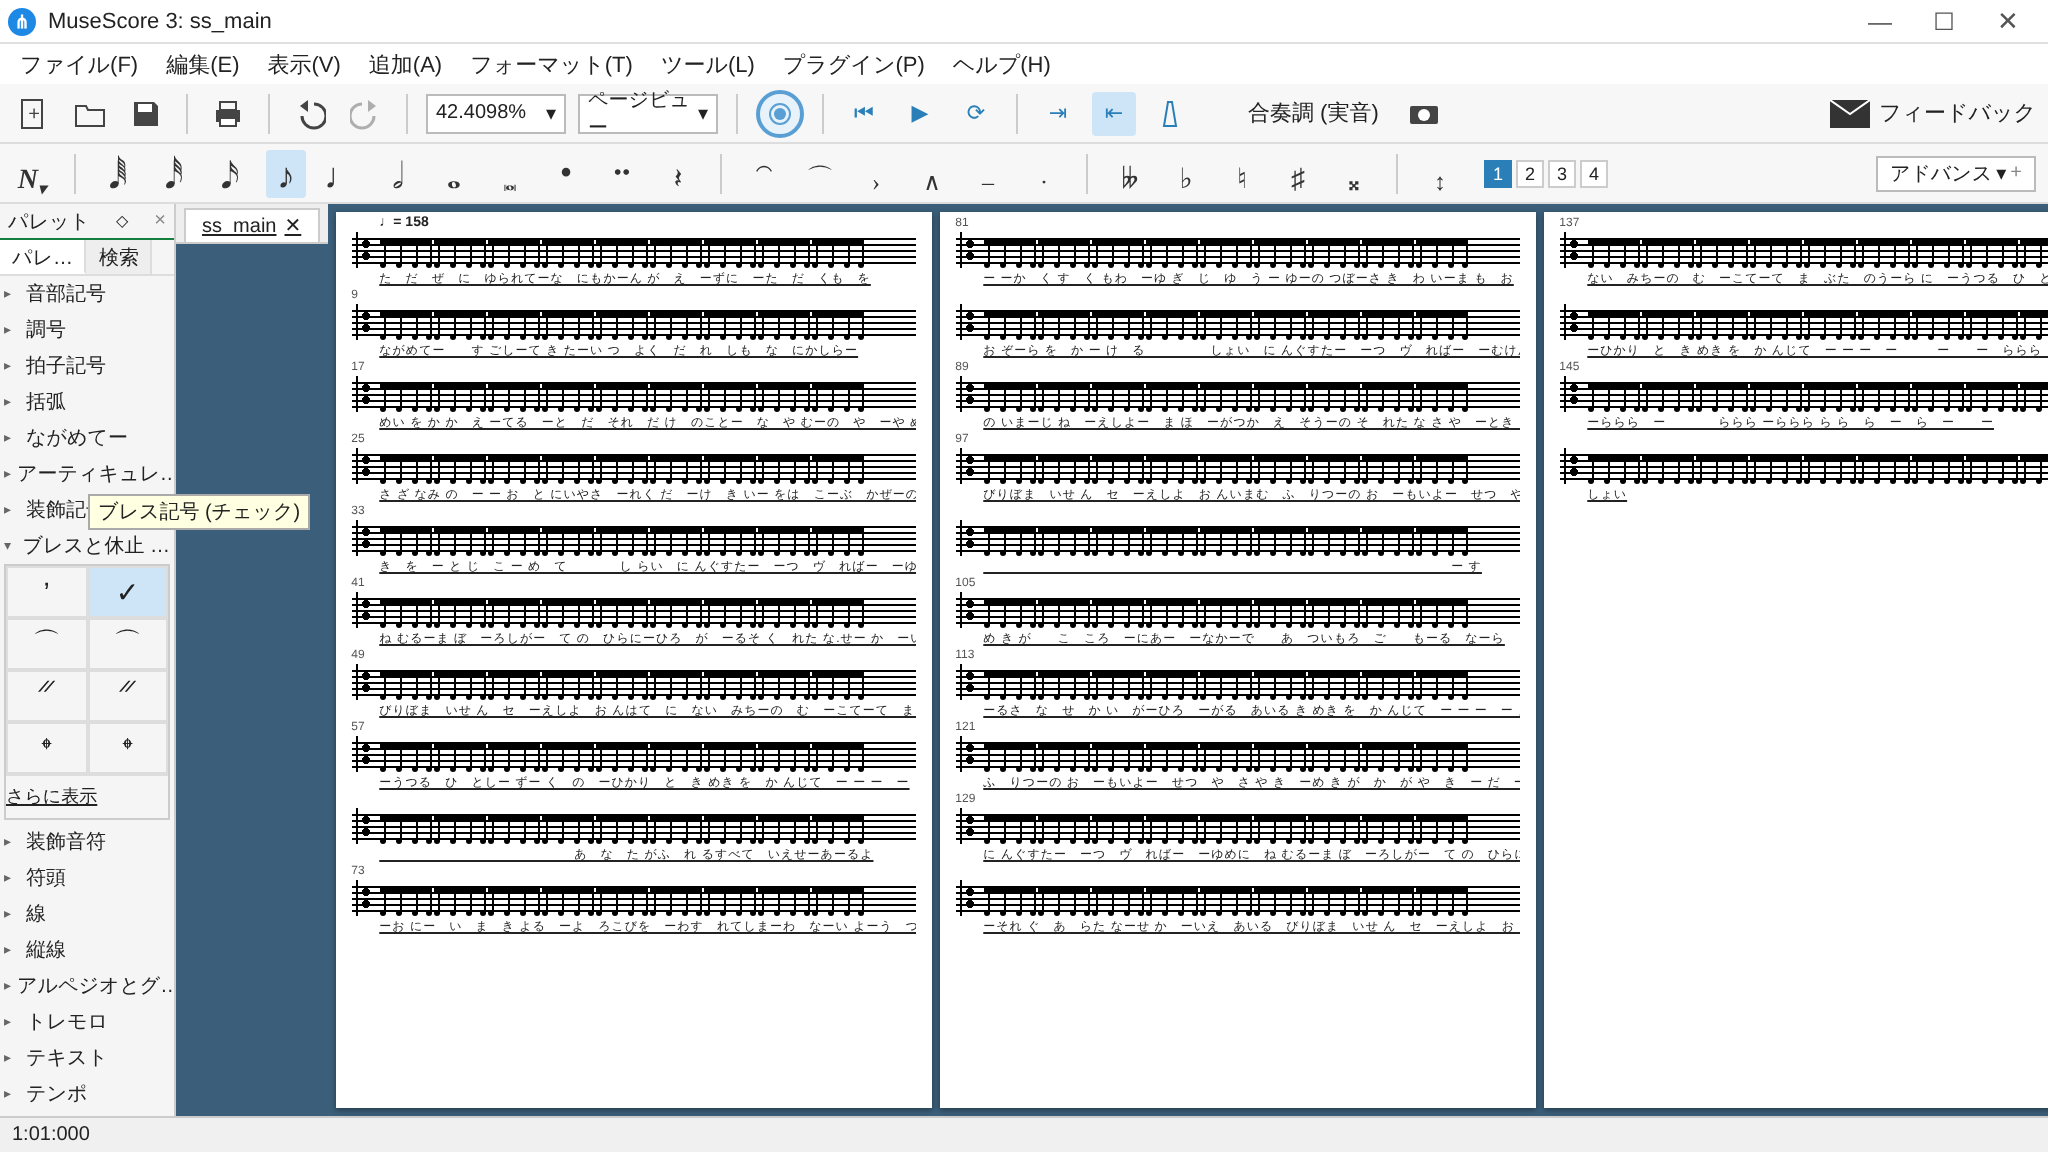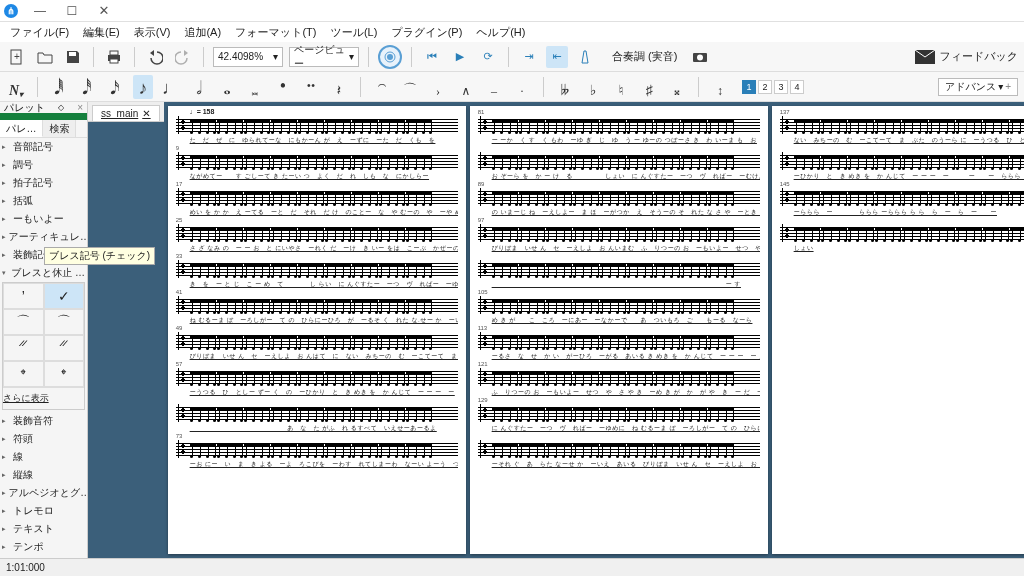--- a/index.html
+++ b/index.html
@@ -22,21 +22,21 @@
 .feedback { display: flex; align-items: center; gap: 4px; font-size: 11px; text-align: center; }
 .notebar { height: 30px; background: #f7f7f7; border-bottom: 1px solid #ddd; display: flex; align-items: center; padding: 0 6px; gap: 8px; }
 .note-glyph { width: 20px; height: 24px; display: flex; align-items: flex-end; justify-content: center; font-size: 18px; font-family: serif; color: #333; position:relative; }
 .note-glyph.sel { background: #cde5f7; border-radius:2px; }
 .voice-btns { display:flex; gap:2px; margin-left:4px;}
 .vbtn { width:14px; height:14px; font-size:9px; display:flex;align-items:center;justify-content:center; border:1px solid #ccc; background:#fff;}
 .vbtn.active{ background:#2a7fb8; color:#fff; border-color:#2a7fb8;}
 .advance { margin-left:auto; display:flex; align-items:center; gap:2px; border:1px solid #bbb; background:#fff; padding:1px 6px; font-size:10px;}
 .main { display:flex; height: calc(576px - 22px - 20px - 30px - 30px - 18px); }
 .palette { width: 88px; background:#f5f5f5; border-right:1px solid #ccc; display:flex; flex-direction:column; }
-.pal-header { height:18px; display:flex; align-items:center; padding:0 4px; font-size:10px; border-bottom:7px solid #15803d; justify-content:space-between;}
+.pal-header { height:18px; display:flex; align-items:center; padding:0 4px; font-size:10px; border-bottom:1px solid #15803d; justify-content:space-between;}
 .pal-header .x { color:#888; font-size:10px;}
 .pal-tabs { height:18px; display:flex; border-bottom:1px solid #ddd; }
 .pal-tab { flex:0 0 auto; padding:2px 6px; font-size:10px; border-right:1px solid #ddd; background:#eee;}
 .pal-tab:first-child{ background:#fff; border-bottom:1px solid #fff;}
 .pal-list { flex:1; overflow:hidden; }
 .pal-item { display:flex; align-items:center; gap:3px; padding:2px 2px; font-size:10px; cursor:default; white-space:nowrap; overflow:hidden; text-overflow:ellipsis;}
 .pal-item .tri { font-size:7px; color:#666; width:8px;}
 .pal-sub { border:1px solid #ccc; margin:0 2px 2px 2px;}
 .pal-grid { display:grid; grid-template-columns:1fr 1fr; }
 .pal-cell { height:26px; border:1px solid #ddd; display:flex; align-items:center; justify-content:center; font-size:14px;}
@@ -71,20 +71,21 @@
 .statusbar { height:18px; background:#f0f0f0; border-top:1px solid #ccc; display:flex; align-items:center; padding:0 6px; font-size:10px; justify-content:space-between;}
 .tempo-mark{position:absolute;top:-8px;left:14px;font-size:7px;font-weight:bold;}
 svg { display:block; }
 .tb-svg { width:16px; height:16px; }
 </style>
 </head>
 <body>
 
 <div class="titlebar">
   <span class="icon">⋔</span>
+  <span class="title">MuseScore 3: ss_main</span>
   <span class="winbtn">—</span>
   <span class="winbtn">☐</span>
   <span class="winbtn close">✕</span>
 </div>
 
 <div class="menubar">
   <span class="item">ファイル(F)</span>
   <span class="item">編集(E)</span>
   <span class="item">表示(V)</span>
   <span class="item">追加(A)</span>
@@ -154,21 +155,21 @@
   <span class="tb-btn tb-play">▶</span>
   <span class="tb-btn tb-play">⟳</span>
   <span class="tb-sep"></span>
   <span class="tb-btn tb-play">⇥</span>
   <span class="tb-btn tb-play" style="background:#cde5f7">⇤</span>
   <span class="tb-btn tb-play">
       <svg class="tb-svg" viewBox="0 0 16 16">
         <path d="M5 14h6L9 2H7z" fill="none" stroke="#2a7fb8"></path>
       </svg>
     </span>
-  <span style="margin-left:10px;font-size:11px">合奏調 (実音)</span>
+  <span style="margin-left:22px;font-size:11px">合奏調 (実音)</span>
   <span class="tb-btn" style="margin-left:6px">
       <svg class="tb-svg" viewBox="0 0 16 16">
         <rect x="1" y="4" width="14" height="9" fill="#444" rx="1"></rect>
         <circle cx="8" cy="8.5" r="3" fill="#fff"></circle>
       </svg>
     </span>
   <span class="tb-right">
     <span class="feedback">
       <svg width="20" height="14" viewBox="0 0 20 14">
           <rect width="20" height="14" fill="#333"></rect>
@@ -240,21 +241,21 @@
       <div class="pal-item">
           <span class="tri">▸</span>
           <span>拍子記号</span>
         </div>
       <div class="pal-item">
           <span class="tri">▸</span>
           <span>括弧</span>
         </div>
       <div class="pal-item">
           <span class="tri">▸</span>
-          <span>ーもいよー</span>
+          <span>ながめてー</span>
         </div>
       <div class="pal-item">
           <span class="tri">▸</span>
           <span>アーティキュレ…</span>
         </div>
       <div class="pal-item">
           <span class="tri">▸</span>
           <span>装飾記号</span>
         </div>
       <div class="pal-item">

